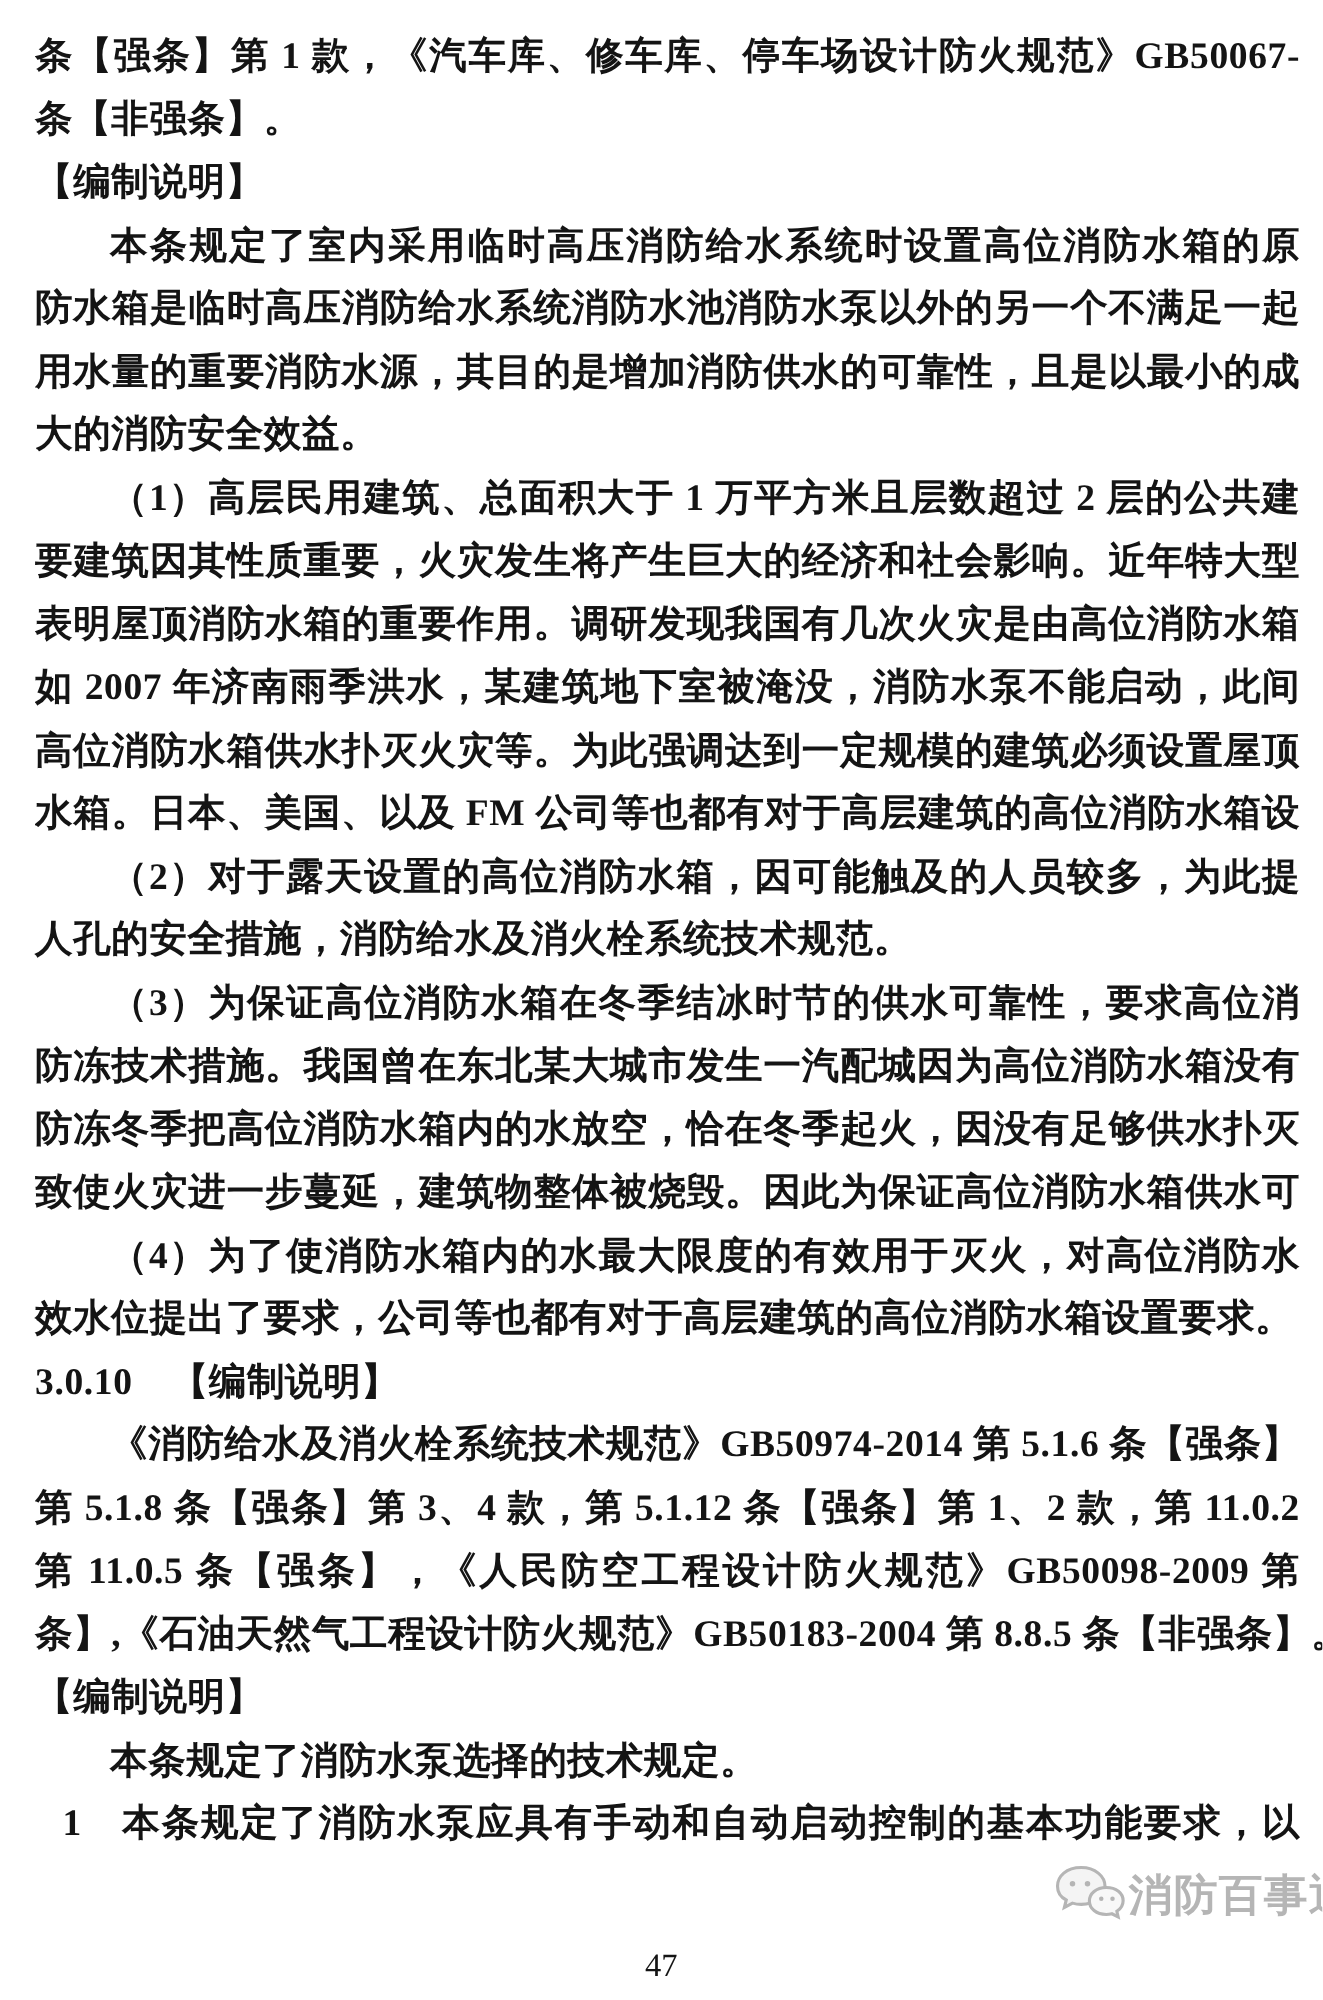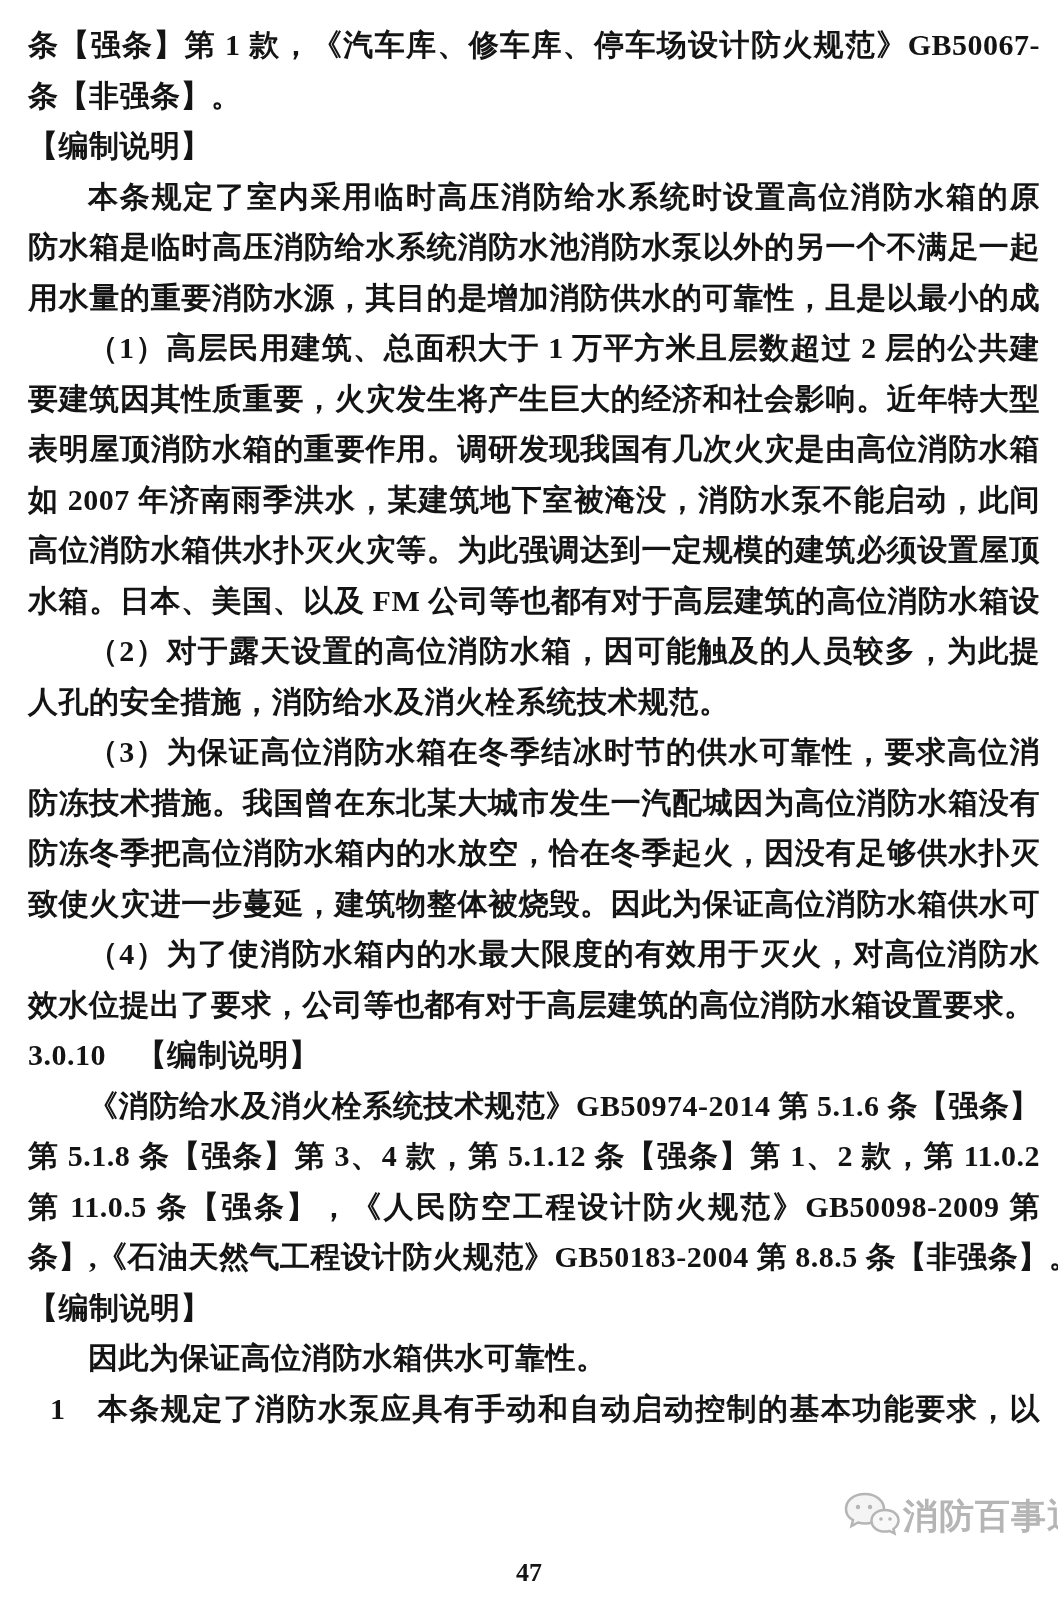--- a/index.html
+++ b/index.html
@@ -29,21 +29,21 @@
     text-align-last:justify;
     overflow:hidden;
   }
   .ind{ text-indent:2em; }
   .numind{ padding-left:22px; }
   .footer{
     position:absolute;
     left:0;right:0;top:1558px;
     text-align:center;
     font-size:26px;
-    font-weight:bold;
+    font-weight:normal;
     color:#141414;
   }
   .watermark{
     position:absolute;
     left:843px;top:1490px;
     display:flex;
     align-items:center;
     color:#b5b5b5;
     z-index:5;
   }
@@ -60,41 +60,42 @@
 <body>
 
 <div class="page">
   <div class="textblock">
     <div class="ln jl">条【强条】第 1 款，《汽车库、修车库、停车场设计防火规范》GB50067-2014 第 7.1.13</div>
     <div class="ln">条【非强条】。</div>
     <div class="ln">【编制说明】</div>
     <div class="ln jl ind">本条规定了室内采用临时高压消防给水系统时设置高位消防水箱的原则。高位消</div>
     <div class="ln jl">防水箱是临时高压消防给水系统消防水池消防水泵以外的另一个不满足一起火灾灭火</div>
     <div class="ln jl">用水量的重要消防水源，其目的是增加消防供水的可靠性，且是以最小的成本得到最</div>
+    <div class="ln">大的消防安全效益。</div>
     <div class="ln jl ind">（1）高层民用建筑、总面积大于 1 万平方米且层数超过 2 层的公共建筑和其他重</div>
     <div class="ln jl">要建筑因其性质重要，火灾发生将产生巨大的经济和社会影响。近年特大型火灾案例</div>
     <div class="ln jl">表明屋顶消防水箱的重要作用。调研发现我国有几次火灾是由高位消防水箱供水灭火，</div>
     <div class="ln jl">如 2007 年济南雨季洪水，某建筑地下室被淹没，消防水泵不能启动，此间发生火灾，</div>
     <div class="ln jl">高位消防水箱供水扑灭火灾等。为此强调达到一定规模的建筑必须设置屋顶高位消防</div>
     <div class="ln jl">水箱。日本、美国、以及 FM 公司等也都有对于高层建筑的高位消防水箱设置要求。</div>
     <div class="ln jl ind">（2）对于露天设置的高位消防水箱，因可能触及的人员较多，为此提出了阀门和</div>
     <div class="ln">人孔的安全措施，消防给水及消火栓系统技术规范。</div>
     <div class="ln jl ind">（3）为保证高位消防水箱在冬季结冰时节的供水可靠性，要求高位消防水箱具有</div>
     <div class="ln jl">防冻技术措施。我国曾在东北某大城市发生一汽配城因为高位消防水箱没有采暖，为</div>
     <div class="ln jl">防冻冬季把高位消防水箱内的水放空，恰在冬季起火，因没有足够供水扑灭初期火灾，</div>
     <div class="ln jl">致使火灾进一步蔓延，建筑物整体被烧毁。因此为保证高位消防水箱供水可靠性，对</div>
     <div class="ln jl ind">（4）为了使消防水箱内的水最大限度的有效用于灭火，对高位消防水箱的最低有</div>
     <div class="ln">效水位提出了要求，公司等也都有对于高层建筑的高位消防水箱设置要求。</div>
     <div class="ln">3.0.10　【编制说明】</div>
     <div class="ln jl ind">《消防给水及消火栓系统技术规范》GB50974-2014 第 5.1.6 条【强条】第 1、2 款，</div>
     <div class="ln jl">第 5.1.8 条【强条】第 3、4 款，第 5.1.12 条【强条】第 1、2 款，第 11.0.2 条【强条】、</div>
     <div class="ln jl">第 11.0.5 条【强条】，《人民防空工程设计防火规范》GB50098-2009 第 7.7.2 条【非强</div>
     <div class="ln">条】,《石油天然气工程设计防火规范》GB50183-2004 第 8.8.5 条【非强条】。</div>
     <div class="ln">【编制说明】</div>
-    <div class="ln ind">因此为保证高位消防水箱供水可靠性。</div>
+    <div class="ln ind">本条规定了消防水泵选择的技术规定。</div>
     <div class="ln jl numind">1　本条规定了消防水泵应具有手动和自动启动控制的基本功能要求，以确保消防</div>
   </div>
 
   <div class="watermark">
     <span class="wm-icon">
       <svg viewBox="0 0 58 52" width="58" height="52">
         <g fill="none" stroke="#b5b5b5" stroke-width="2.5">
           <path d="M22 4 C10 4 3 11 3 19 c0 5 3 9 7 11 l-1.5 6 6.5-3.5 c2 .6 4.5 1 7 1 11 0 19-6.5 19-14.5 S33 4 22 4 Z" fill="#f4f4f4"></path>
           <path d="M42 20 c8 0 13.5 4.5 13.5 10.5 0 3.5-2 6.5-5 8.5 l1 4.5 -5-2.5 c-1.5.4-3 .6-4.5.6-8 0-13.5-4.8-13.5-10.8 S34 20 42 20 Z" fill="#f8f8f8"></path>
         </g>

